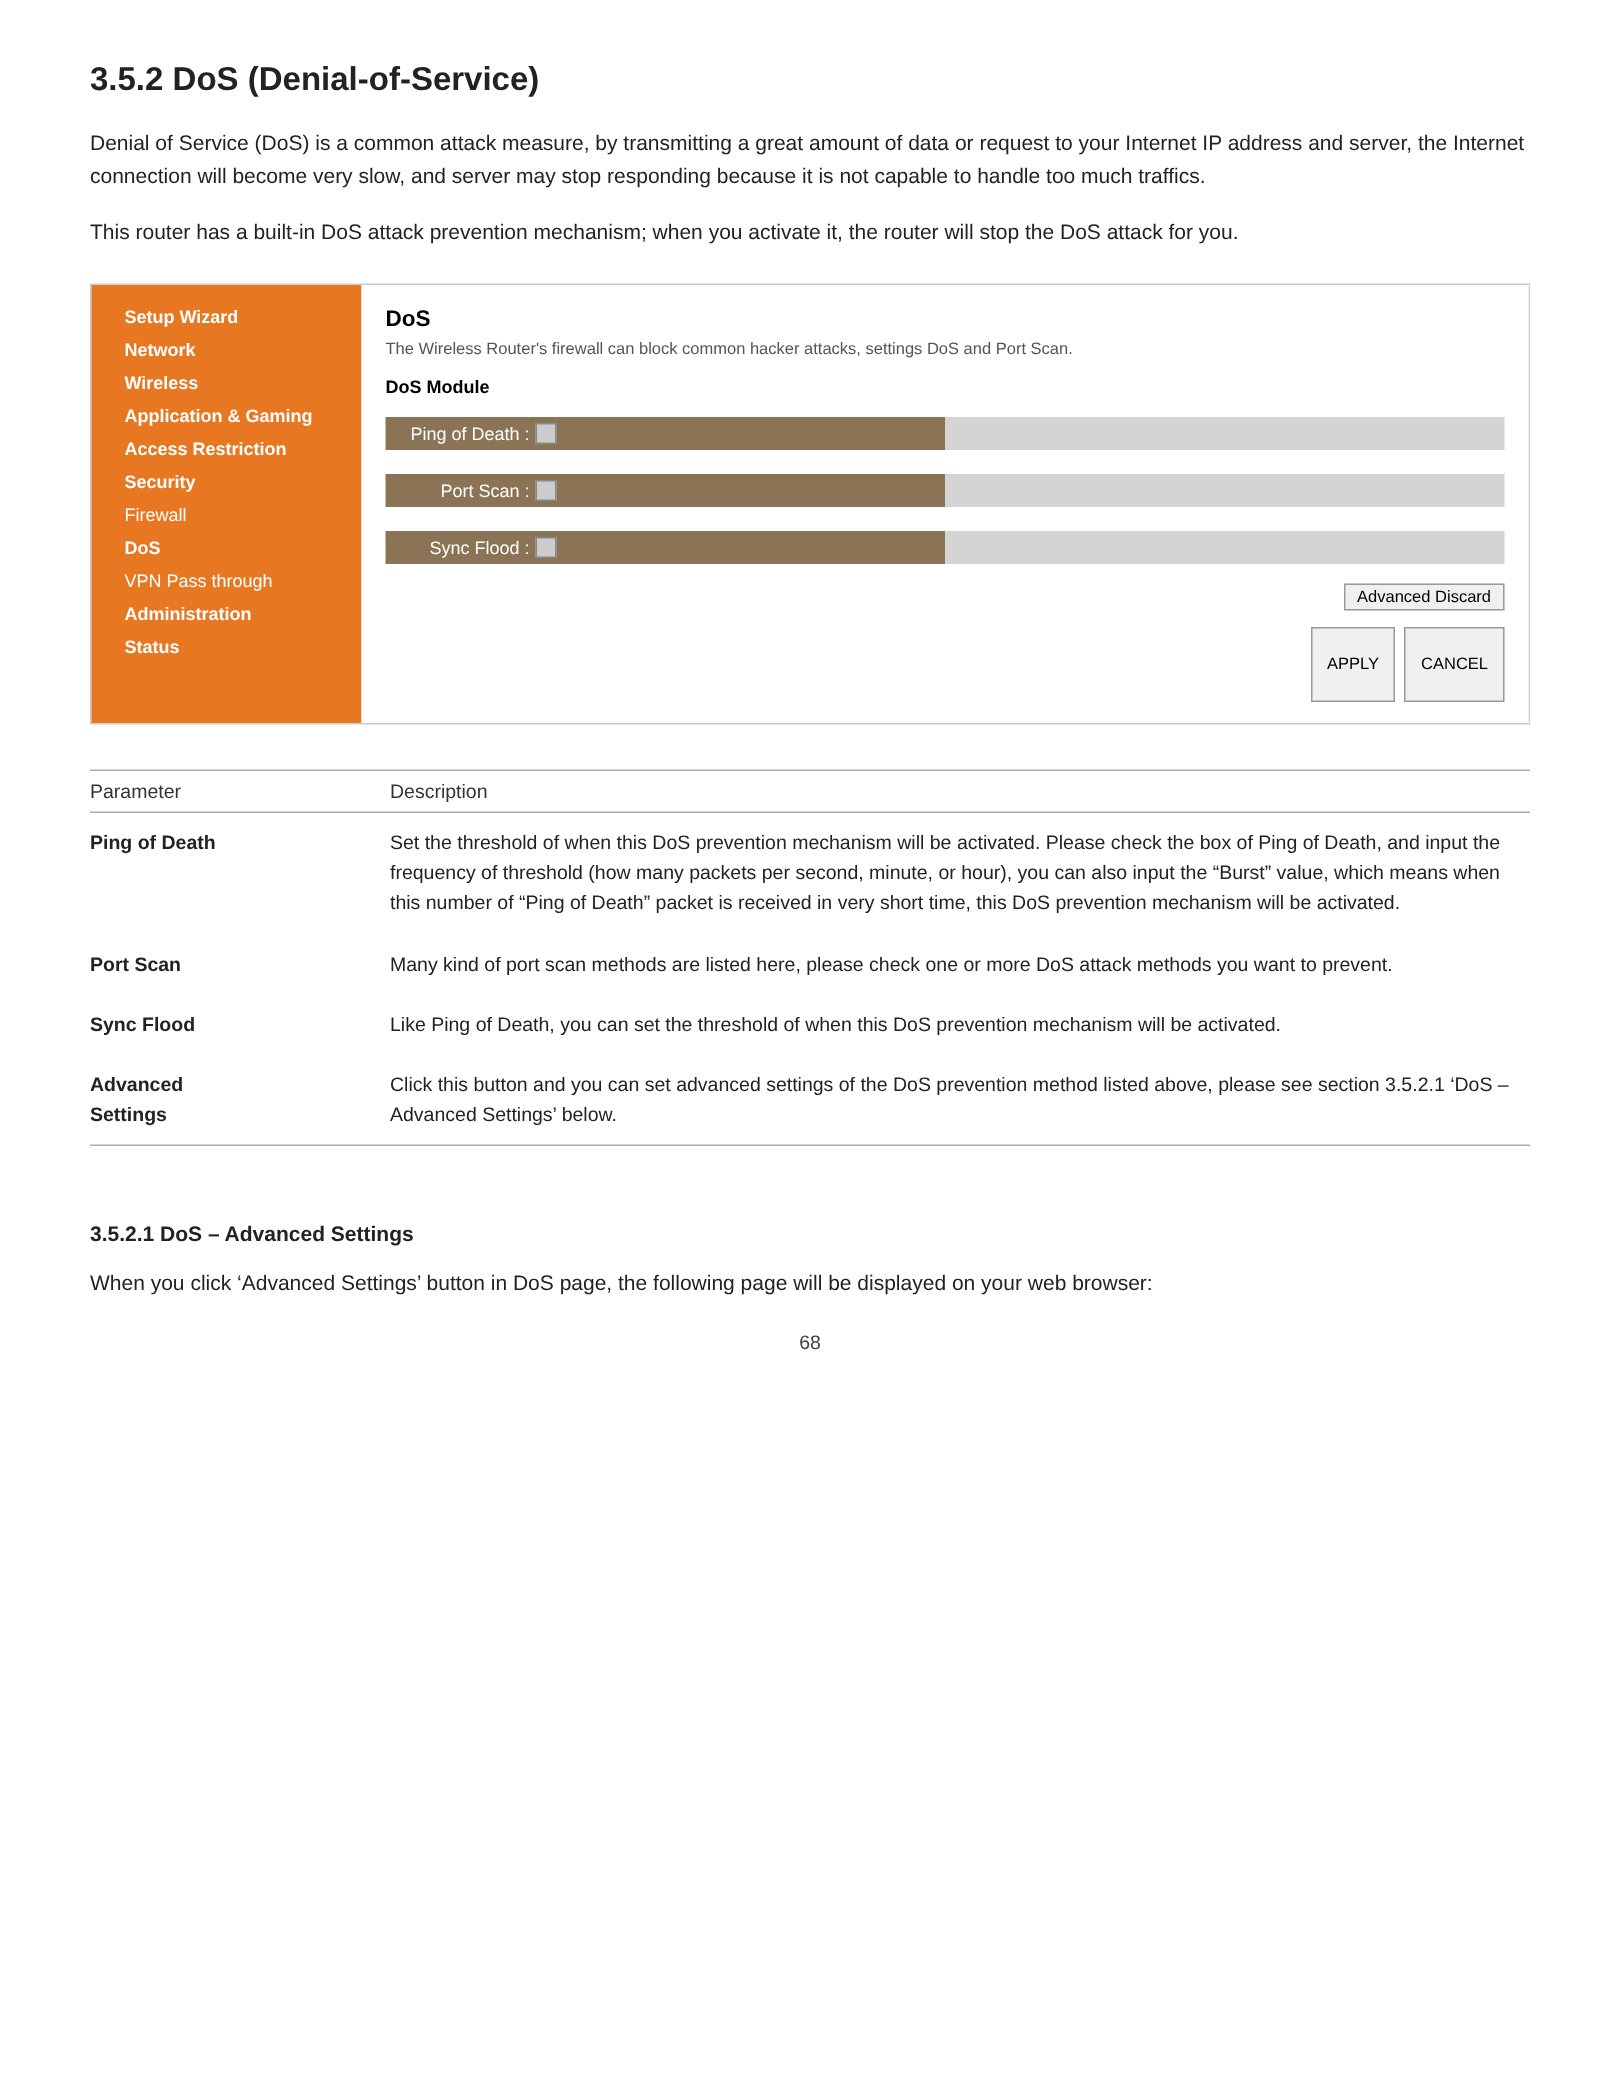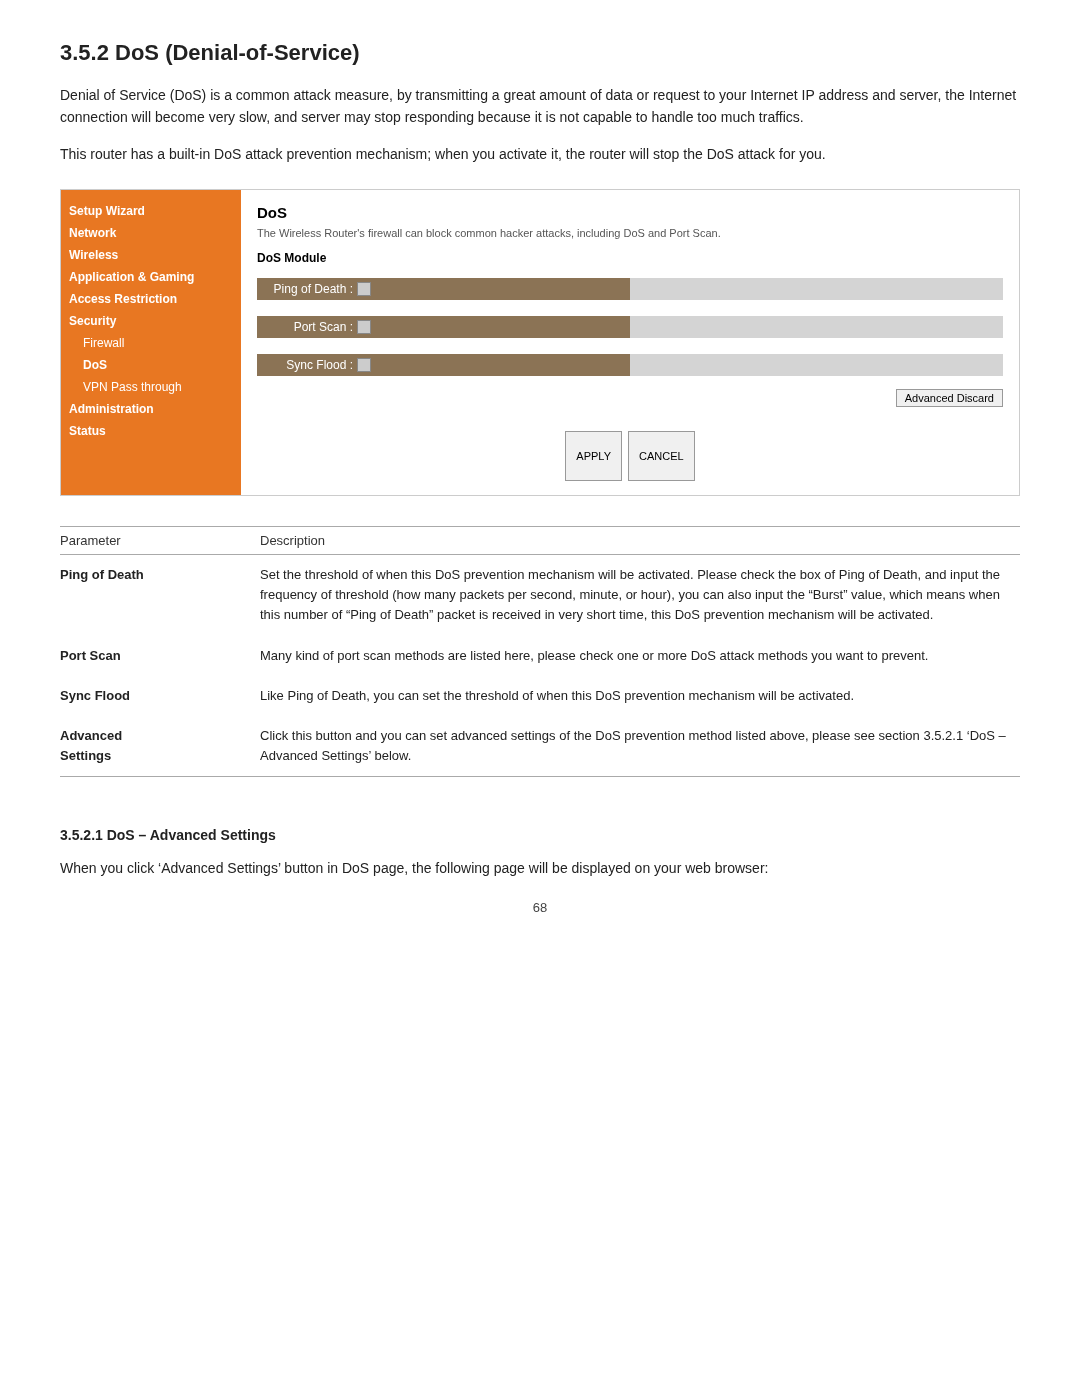--- a/index.html
+++ b/index.html
@@ -35,21 +35,21 @@
     
     .sidebar {
       background: #e87722;
       width: 180px;
       min-width: 180px;
       padding: 10px 0;
       color: #fff;
     }
 
     .sidebar-item {
-      padding: 4px 8px;
+      padding: 4px 22px;
       font-size: 12px;
       cursor: pointer;
       color: #fff;
     }
 
     .sidebar-item.bold {
       font-weight: bold;
       color: #fff;
     }
 
@@ -129,23 +129,23 @@
 
     .module-row-spacer {
       flex: 1;
       background: #d4d4d4;
       height: 22px;
     }
 
     
     .buttons-row {
       display: flex;
-      justify-content: center;
+      justify-content: flex-end;
       gap: 6px;
-      margin-top: 24px;
+      margin-top: 11px;
     }
 
     .btn-advanced {
       font-size: 11px;
       padding: 2px 8px;
       background: #f0f0f0;
       border: 1px solid #999;
       cursor: pointer;
     }
 
@@ -252,21 +252,21 @@
       <div class="sidebar-item bold">Security</div>
       <div class="sidebar-item sub">Firewall</div>
       <div class="sidebar-item sub-active">DoS</div>
       <div class="sidebar-item sub">VPN Pass through</div>
       <div class="sidebar-item bold">Administration</div>
       <div class="sidebar-item bold">Status</div>
     </div>
 
   <div class="main-content">
     <div class="dos-title">DoS</div>
-    <div class="dos-subtitle">The Wireless Router's firewall can block common hacker attacks, including DoS and Port Scan.</div>
+    <div class="dos-subtitle">The Wireless Router's firewall can block common hacker attacks, settings DoS and Port Scan.</div>
     <div class="dos-module-label">DoS Module</div>
 
     <div class="module-rows">
 
       <div class="module-row">
         <div class="module-row-bg-dark">
           <span class="module-row-label">Ping of Death :</span>
           <div class="module-row-checkbox"></div>
         </div>
         <div class="module-row-spacer"></div>

